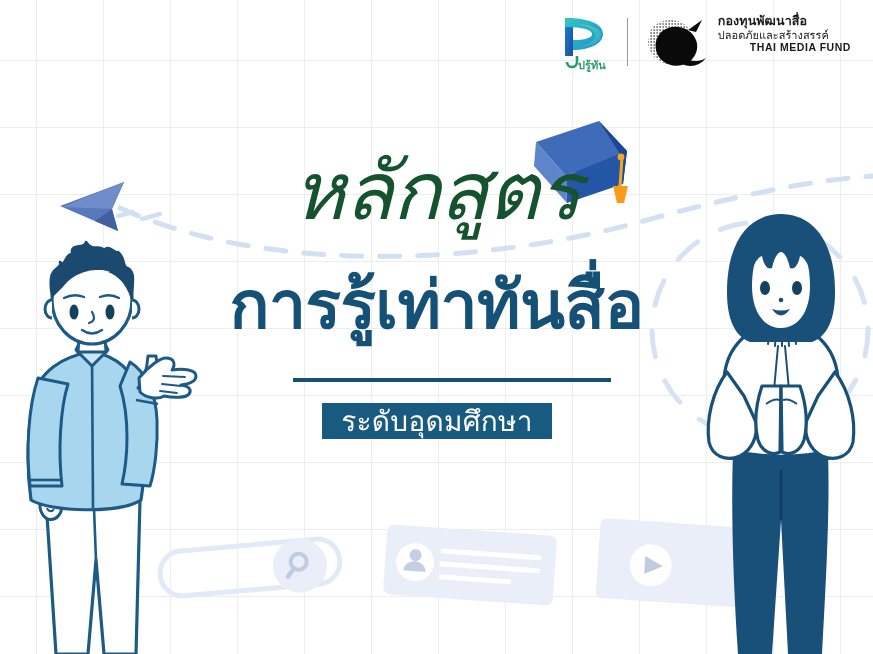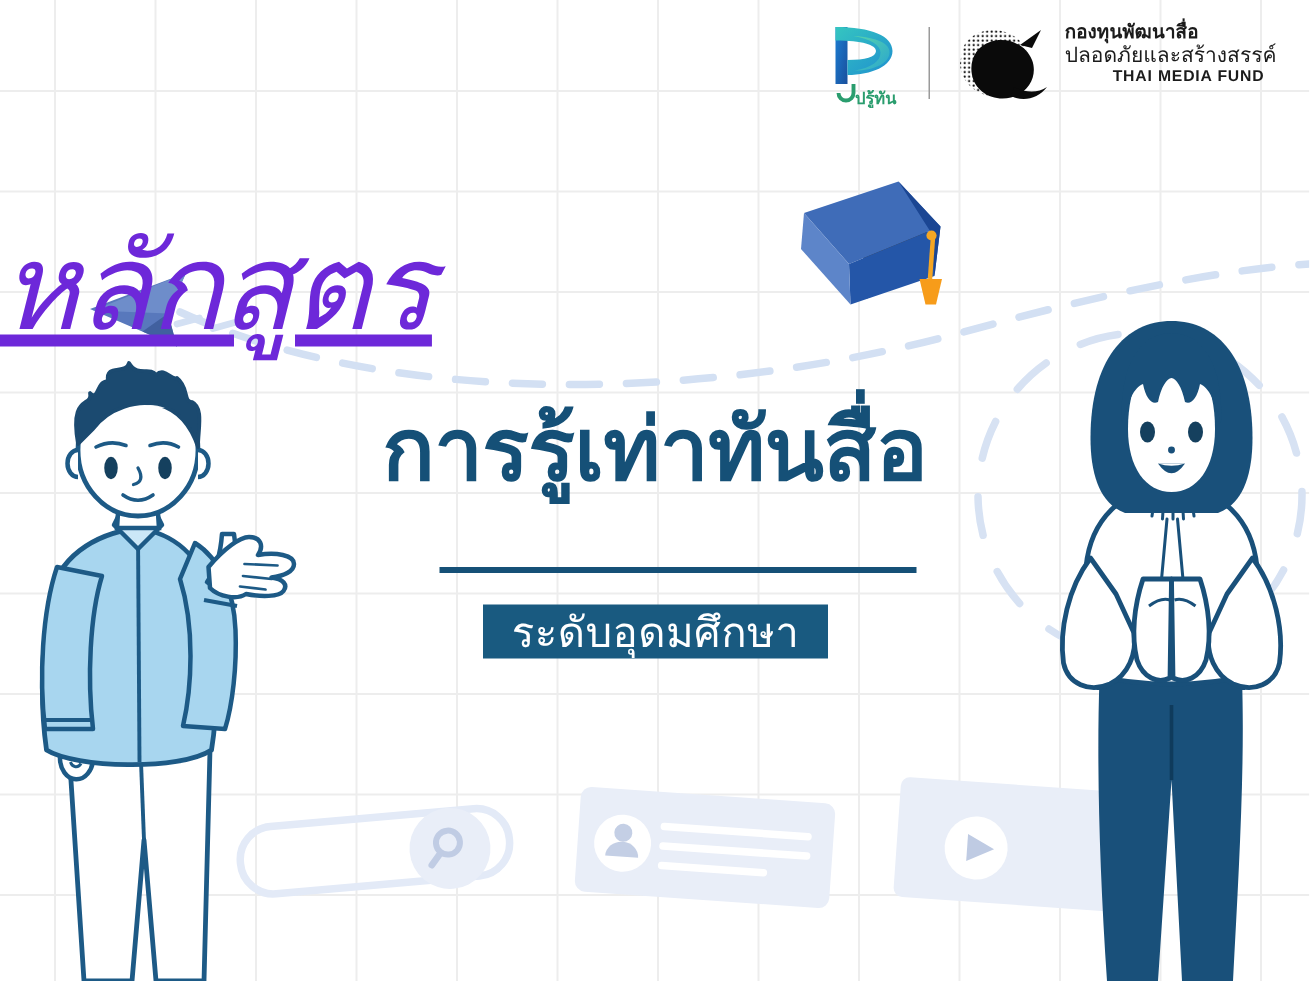--- a/index.html
+++ b/index.html
@@ -31,41 +31,40 @@
   .logos{
     position:absolute;right:22px;top:12px;
     display:flex;align-items:center;gap:10px;
   }
   .logo-pr{width:52px;height:60px;position:relative;text-align:right;}
   .logo-divider{width:1px;height:48px;background:#9a9a9a;margin:0 6px;}
   .logo-tmf{display:flex;align-items:flex-start;gap:8px;}
   .tmf-bird{width:66px;height:56px;}
   .tmf-text{line-height:1.12;color:#1b1b1b;}
   .tmf-l1{font-size:12.5px;font-weight:bold;letter-spacing:.1px;}
-  .tmf-l2{font-size:14px;margin-top:1px;}
+  .tmf-l2{font-size:11px;margin-top:1px;}
   .tmf-l3{font-size:10.5px;font-weight:bold;letter-spacing:.55px;margin-top:1px;margin-left:32px;}
   
   .title-block{
     position:absolute;left:0;top:0;width:873px;height:654px;
   }
   .title-1{
     position:absolute;left:0;top:152px;width:873px;
-    text-align:left;
+    text-align:center;
     font-size:80px;
     font-style:italic;
     font-weight:normal;
-    color:#6d28d9;
+    color:#14532d;
     letter-spacing:-1px;
     line-height:1;
-    text-decoration:underline;
   }
   .title-2{
     position:absolute;left:0;top:272px;width:873px;
     text-align:center;
-    font-size:58px;
+    font-size:66px;
     font-weight:bold;
     color:#155077;
     letter-spacing:-0.5px;
     line-height:1;
   }
   .divider-line{
     position:absolute;left:293px;top:378px;
     width:318px;height:4px;background:#155077;
   }
   .badge{

